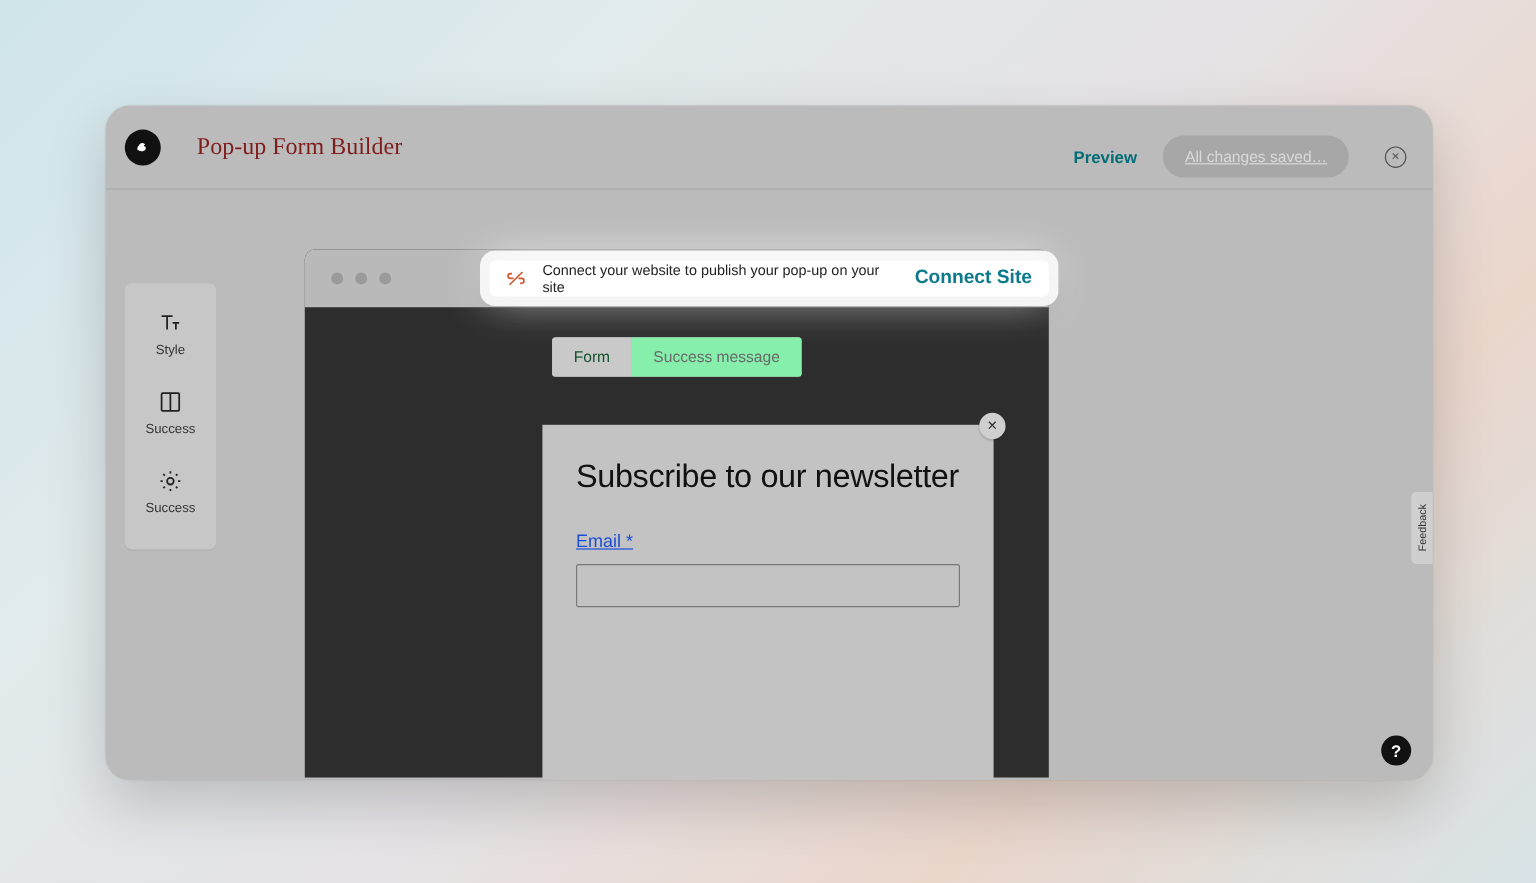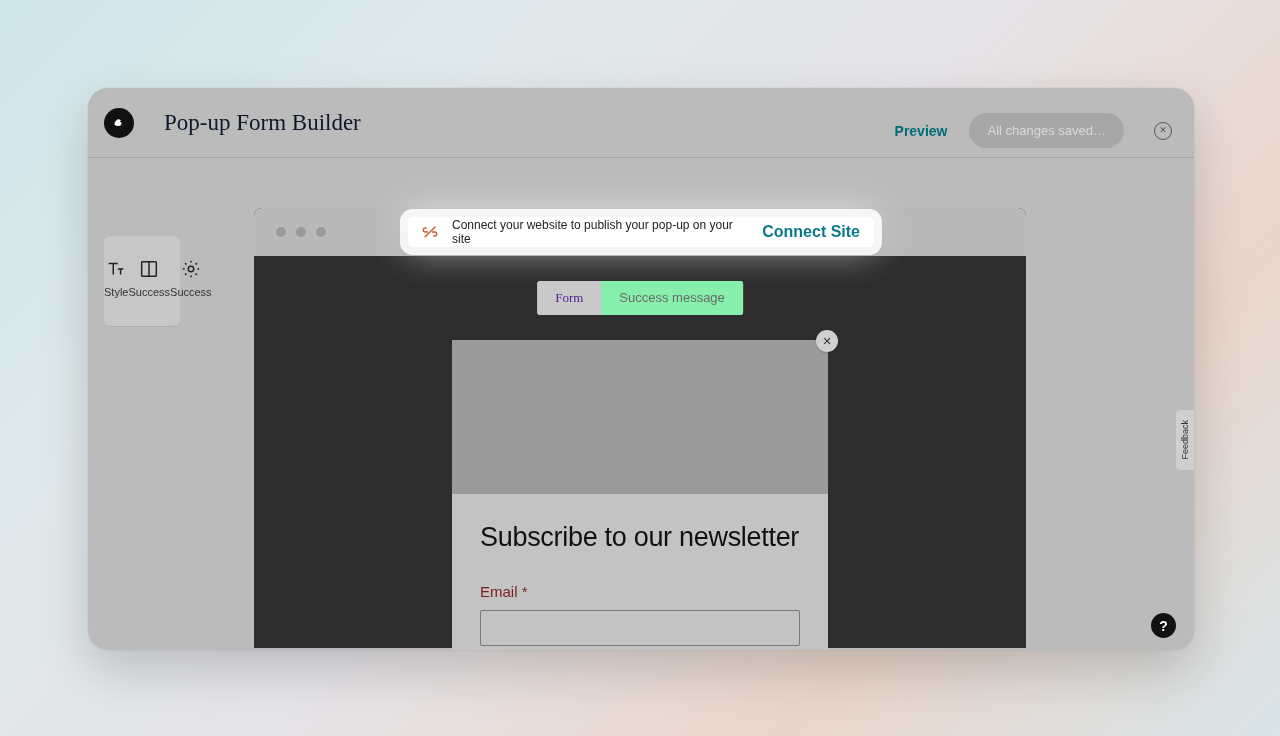--- a/index.html
+++ b/index.html
@@ -23,50 +23,50 @@
     display: flex; align-items: center;
     padding: 0 16px;
     border-bottom: 1px solid rgba(0,0,0,0.12);
   }
   .logo {
     width: 30px; height: 30px; border-radius: 50%;
     background: #111; display:flex; align-items:center; justify-content:center;
     margin-right: 30px;
   }
   .logo svg { width: 18px; height: 18px; }
-  .title { font-size: 23px; font-weight: 500; color:#0f172a; font-family: Georgia, "Times New Roman", serif; }
+  .title { font-size: 20px; font-weight: 500; color:#7f1d1d; font-family: Georgia, "Times New Roman", serif; }
   .topbar-right { margin-left: auto; display:flex; align-items:center; gap: 22px; margin-top: 16px; }
   .preview-link { color:#006d77; font-weight:600; font-size:14px; cursor:pointer; }
   .saved-pill {
     background:#a7a7a7; color:#d9d9d9; font-size:13px; font-weight:500;
-    padding: 10px 18px; border-radius: 22px;
+    padding: 10px 18px; border-radius: 22px; text-decoration: underline;
   }
   .close-circle {
     width:18px; height:18px; border: 1.5px solid #555; border-radius:50%;
     display:flex; align-items:center; justify-content:center; cursor:pointer;
     margin-left: 8px; margin-right: 6px;
   }
   .close-circle::before { content:"✕"; font-size:9px; color:#555; line-height:1; }
 
   .body-area { position:relative; width:100%; height: calc(100% - 70px); }
 
   .sidebar {
     position:absolute; left: 16px; top: 78px;
     width: 76px; background:#c7c7c7; border-radius: 6px;
-    display:flex; flex-direction:row; align-items:center;
+    display:flex; flex-direction:column; align-items:center;
     padding: 10px 0 14px;
     box-shadow: 0 1px 0 rgba(0,0,0,0.06);
   }
   .side-item { display:flex; flex-direction:column; align-items:center; gap:6px; padding: 12px 0 14px; cursor:pointer; width:100%; }
   .side-item span { font-size:11px; color:#333; }
   .side-icon { width:22px; height:22px; color:#222; }
 
   .canvas {
     position:absolute; left: 166px; top: 50px;
-    width: 772px; height: 440px;
+    width: 620px; height: 440px;
     background:#2d2d2d;
     border-top-left-radius: 8px; border-top-right-radius: 8px;
     overflow: visible;
   }
   .traffic {
     height: 48px; background:#b9b9b9;
     border-top-left-radius:8px; border-top-right-radius:8px;
     display:flex; align-items:center; padding-left:22px; gap:10px;
   }
   .dot { width:10px; height:10px; border-radius:50%; background:#9a9a9a; }
@@ -80,31 +80,31 @@
   }
   .connect-banner .msg { font-size:12px; color:#222; flex:1; }
   .connect-banner .link { font-size:16px; color:#0b7a8a; font-weight:600; cursor:pointer; }
   .link-broken { width:16px; height:16px; color:#d2542b; }
 
   .tabs {
     position:absolute; left:50%; transform:translateX(-50%);
     top: 73px; display:flex; background:#b9b9b9; border-radius:3px; overflow:hidden;
   }
   .tab { padding: 9px 18px; font-size:13px; color:#6a6a6a; cursor:pointer; background:#86efac; }
-  .tab.active { background:#c9c9c9; color:#4c1d95;font-family:Liberation Serif, serif; }
+  .tab.active { background:#c9c9c9; color:#14532d; }
 
   .popup {
-    position:absolute; left:198px; top:132px;
+    position:absolute; left:198px; top:146px;
     width:376px; height: 360px;
-    display:flex; flex-direction:column;
+    display:flex; flex-direction:row;
   }
   .popup-img { height:154px; background:#9a9a9a; }
   .popup-body { flex:1; background:#c3c3c3; padding: 28px 28px 0; }
   .popup-title { font-size:27px; color:#111; font-weight:400; margin-bottom: 30px; letter-spacing:-0.3px; }
-  .field-label { font-size:15px; color:#7f1d1d; margin-bottom:10px; display:block; }
+  .field-label { font-size:15px; color:#1d4ed8; margin-bottom:10px; display:block;text-decoration:underline; }
   .field-input { width:320px; height:36px; border:1px solid #7a7a7a; background:#c3c3c3; border-radius:2px; padding:0 8px; font-size:14px; }
   .popup-close {
     position:absolute; top:-10px; right:-10px;
     width:22px; height:22px; border-radius:50%; background:#cfcfcf;
     display:flex; align-items:center; justify-content:center; cursor:pointer;
     box-shadow: 0 1px 2px rgba(0,0,0,0.2);
   }
   .popup-close::before { content:"✕"; font-size:11px; color:#333; line-height:1; }
 
   .feedback-tab {

